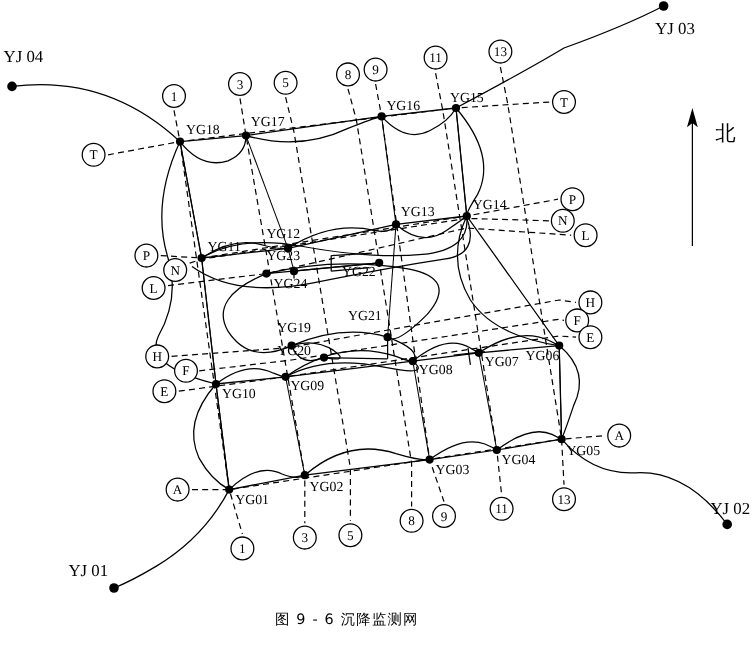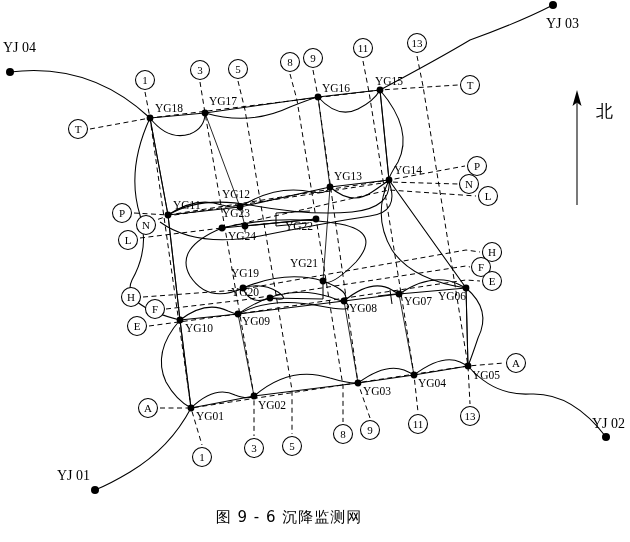--- a/index.html
+++ b/index.html
@@ -1,21 +1,21 @@
 <!DOCTYPE html>
 <html><head>
 <meta charset="utf-8">
 <style>
   html,body{margin:0;padding:0;background:#ffffff;}
   body{width:630px;height:542px;overflow:hidden;
        font-family:"Liberation Serif","DejaVu Serif",serif;color:#000;}
   #figure{position:relative;width:630px;height:542px;}
   svg{position:absolute;left:0;top:0;}
   .caption{position:absolute;left:0;top:508px;width:578px;text-align:center;
-           font-size:15px;letter-spacing:1px;font-family:"DejaVu Sans","Liberation Sans",sans-serif;}
+           font-size:12px;letter-spacing:1px;font-family:"DejaVu Sans","Liberation Sans",sans-serif;}
   .north-label{position:absolute;left:596px;top:100px;font-size:17px;
                font-family:"DejaVu Sans","Liberation Sans",sans-serif;}
   text{font-family:"Liberation Serif","DejaVu Serif",serif;}
   .nodeLbl{font-size:11.5px;}
   .yjLbl{font-size:14px;}
   .circLbl{font-size:11px;text-anchor:middle;}
   .solid{fill:none;stroke:#000;stroke-width:1.05;}
   .dash{fill:none;stroke:#000;stroke-width:1;stroke-dasharray:5 3.5;}
   .thin{fill:none;stroke:#000;stroke-width:0.85;}
   .circ{fill:#fff;stroke:#000;stroke-width:1.05;}

